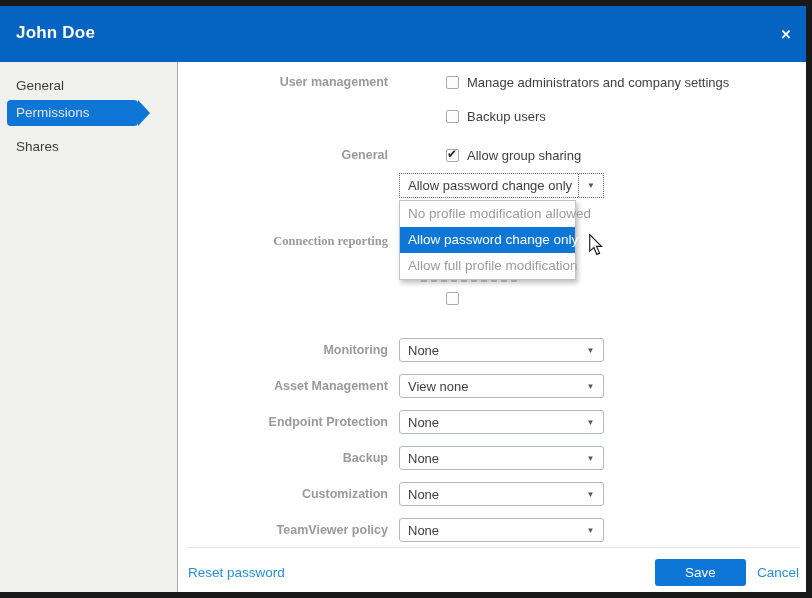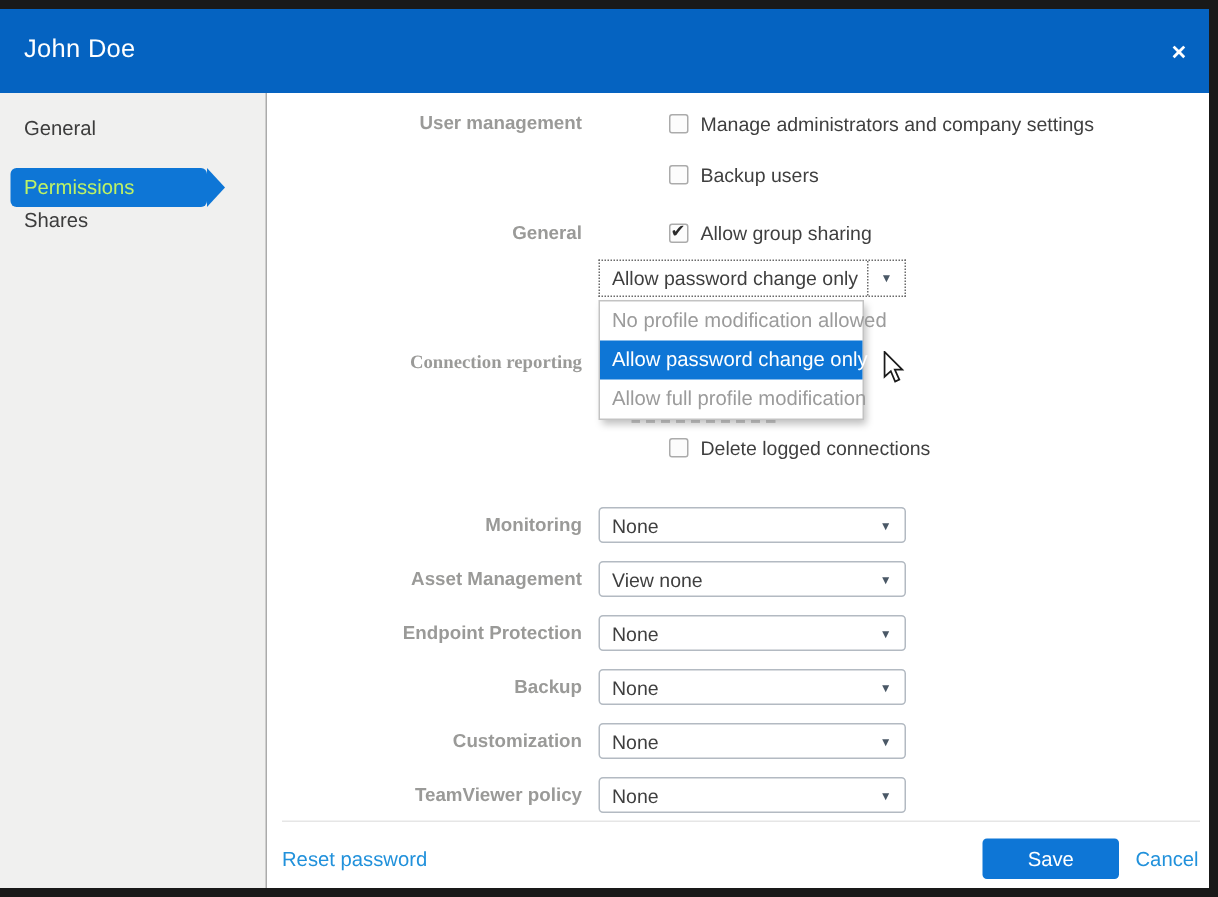--- a/index.html
+++ b/index.html
@@ -10,27 +10,27 @@
     --label-gray:#9a9a98;
     --text-dark:#3f3f3f;
   }
   *{margin:0;padding:0;box-sizing:border-box;}
   body{font-family:"Liberation Sans",sans-serif;background:#fff;}
   .stage{position:relative;width:812px;height:598px;background:#191919;overflow:hidden;}
   .dialog{position:absolute;left:0;top:6px;width:806px;height:586px;background:#fff;}
 
   
   .titlebar{position:absolute;left:0;top:0;width:806px;height:56px;background:var(--header-blue);}
-  .titlebar .title{position:absolute;left:16px;top:17px;color:#fff;font-size:17px;font-weight:normal;letter-spacing:.2px;}
+  .titlebar .title{position:absolute;left:16px;top:17px;color:#fff;font-size:17px;font-weight:bold;letter-spacing:.2px;}
   .close-btn{position:absolute;right:11px;top:21px;width:18px;height:18px;color:#fff;font-size:13px;font-weight:bold;text-align:center;line-height:16px;cursor:pointer;}
 
   
   .sidebar{position:absolute;left:0;top:56px;width:178px;height:530px;background:var(--sidebar-bg);border-right:1px solid #ababab;}
   .side-item{position:absolute;left:0;width:170px;height:26px;line-height:26px;padding-left:16px;font-size:13.5px;color:#3c3c3c;cursor:pointer;}
-  .side-item.selected{left:7px;top:50px;width:131px;padding-left:9px;background:var(--accent-blue);border-radius:4px;color:#bef264;}
+  .side-item.selected{left:7px;top:38px;width:131px;padding-left:9px;background:var(--accent-blue);border-radius:4px;color:#e5e5e5;}
   .side-item.selected::after{content:"";position:absolute;right:-12px;top:0;border-top:13px solid transparent;border-bottom:13px solid transparent;border-left:12px solid var(--accent-blue);}
 
   
   .content{position:absolute;left:179px;top:56px;width:627px;height:530px;background:#fff;}
   .flabel{position:absolute;left:0;width:209px;text-align:right;font-size:12.5px;font-weight:bold;color:var(--label-gray);}
   .cb-row{position:absolute;left:219px;display:flex;align-items:flex-start;margin-left:48px;}
   .cbox{width:13px;height:13px;border:1px solid #ababab;border-radius:2px;background:#fcfcfc;flex:0 0 13px;position:relative;cursor:pointer;}
   .cbox.checked::after{content:"✔";position:absolute;left:0px;top:-3px;font-size:12px;color:#2b2b2b;}
   .cb-label{margin-left:8px;font-size:13px;color:var(--text-dark);line-height:14px;}
 
@@ -106,21 +106,20 @@
       </div>
 
       <svg class="cursor-icon" width="15" height="22" viewBox="0 0 12 19">
         <path d="M1,0.5 L1,14.8 L4.6,11.6 L7.1,17.6 L9.5,16.5 L6.9,10.7 L11.2,10.7 Z" fill="#fff" stroke="#1a1a1a" stroke-width="1"></path>
       </svg>
 
       <div class="flabel" style="top:172px;font-family:Liberation Serif, serif;">Connection reporting</div>
       <div class="sliver"></div>
       <div class="cb-row" style="top:230px;">
         <div class="cbox"></div>
-        <div class="cb-label">Delete logged connections</div>
       </div>
 
       <div class="flabel" style="top:281px;">Monitoring</div>
       <div class="sel" style="top:276px;">
         <span class="sel-value">None</span>
         <span class="arrow">▼</span>
       </div>
 
       <div class="flabel" style="top:317px;">Asset Management</div>
       <div class="sel" style="top:312px;">

